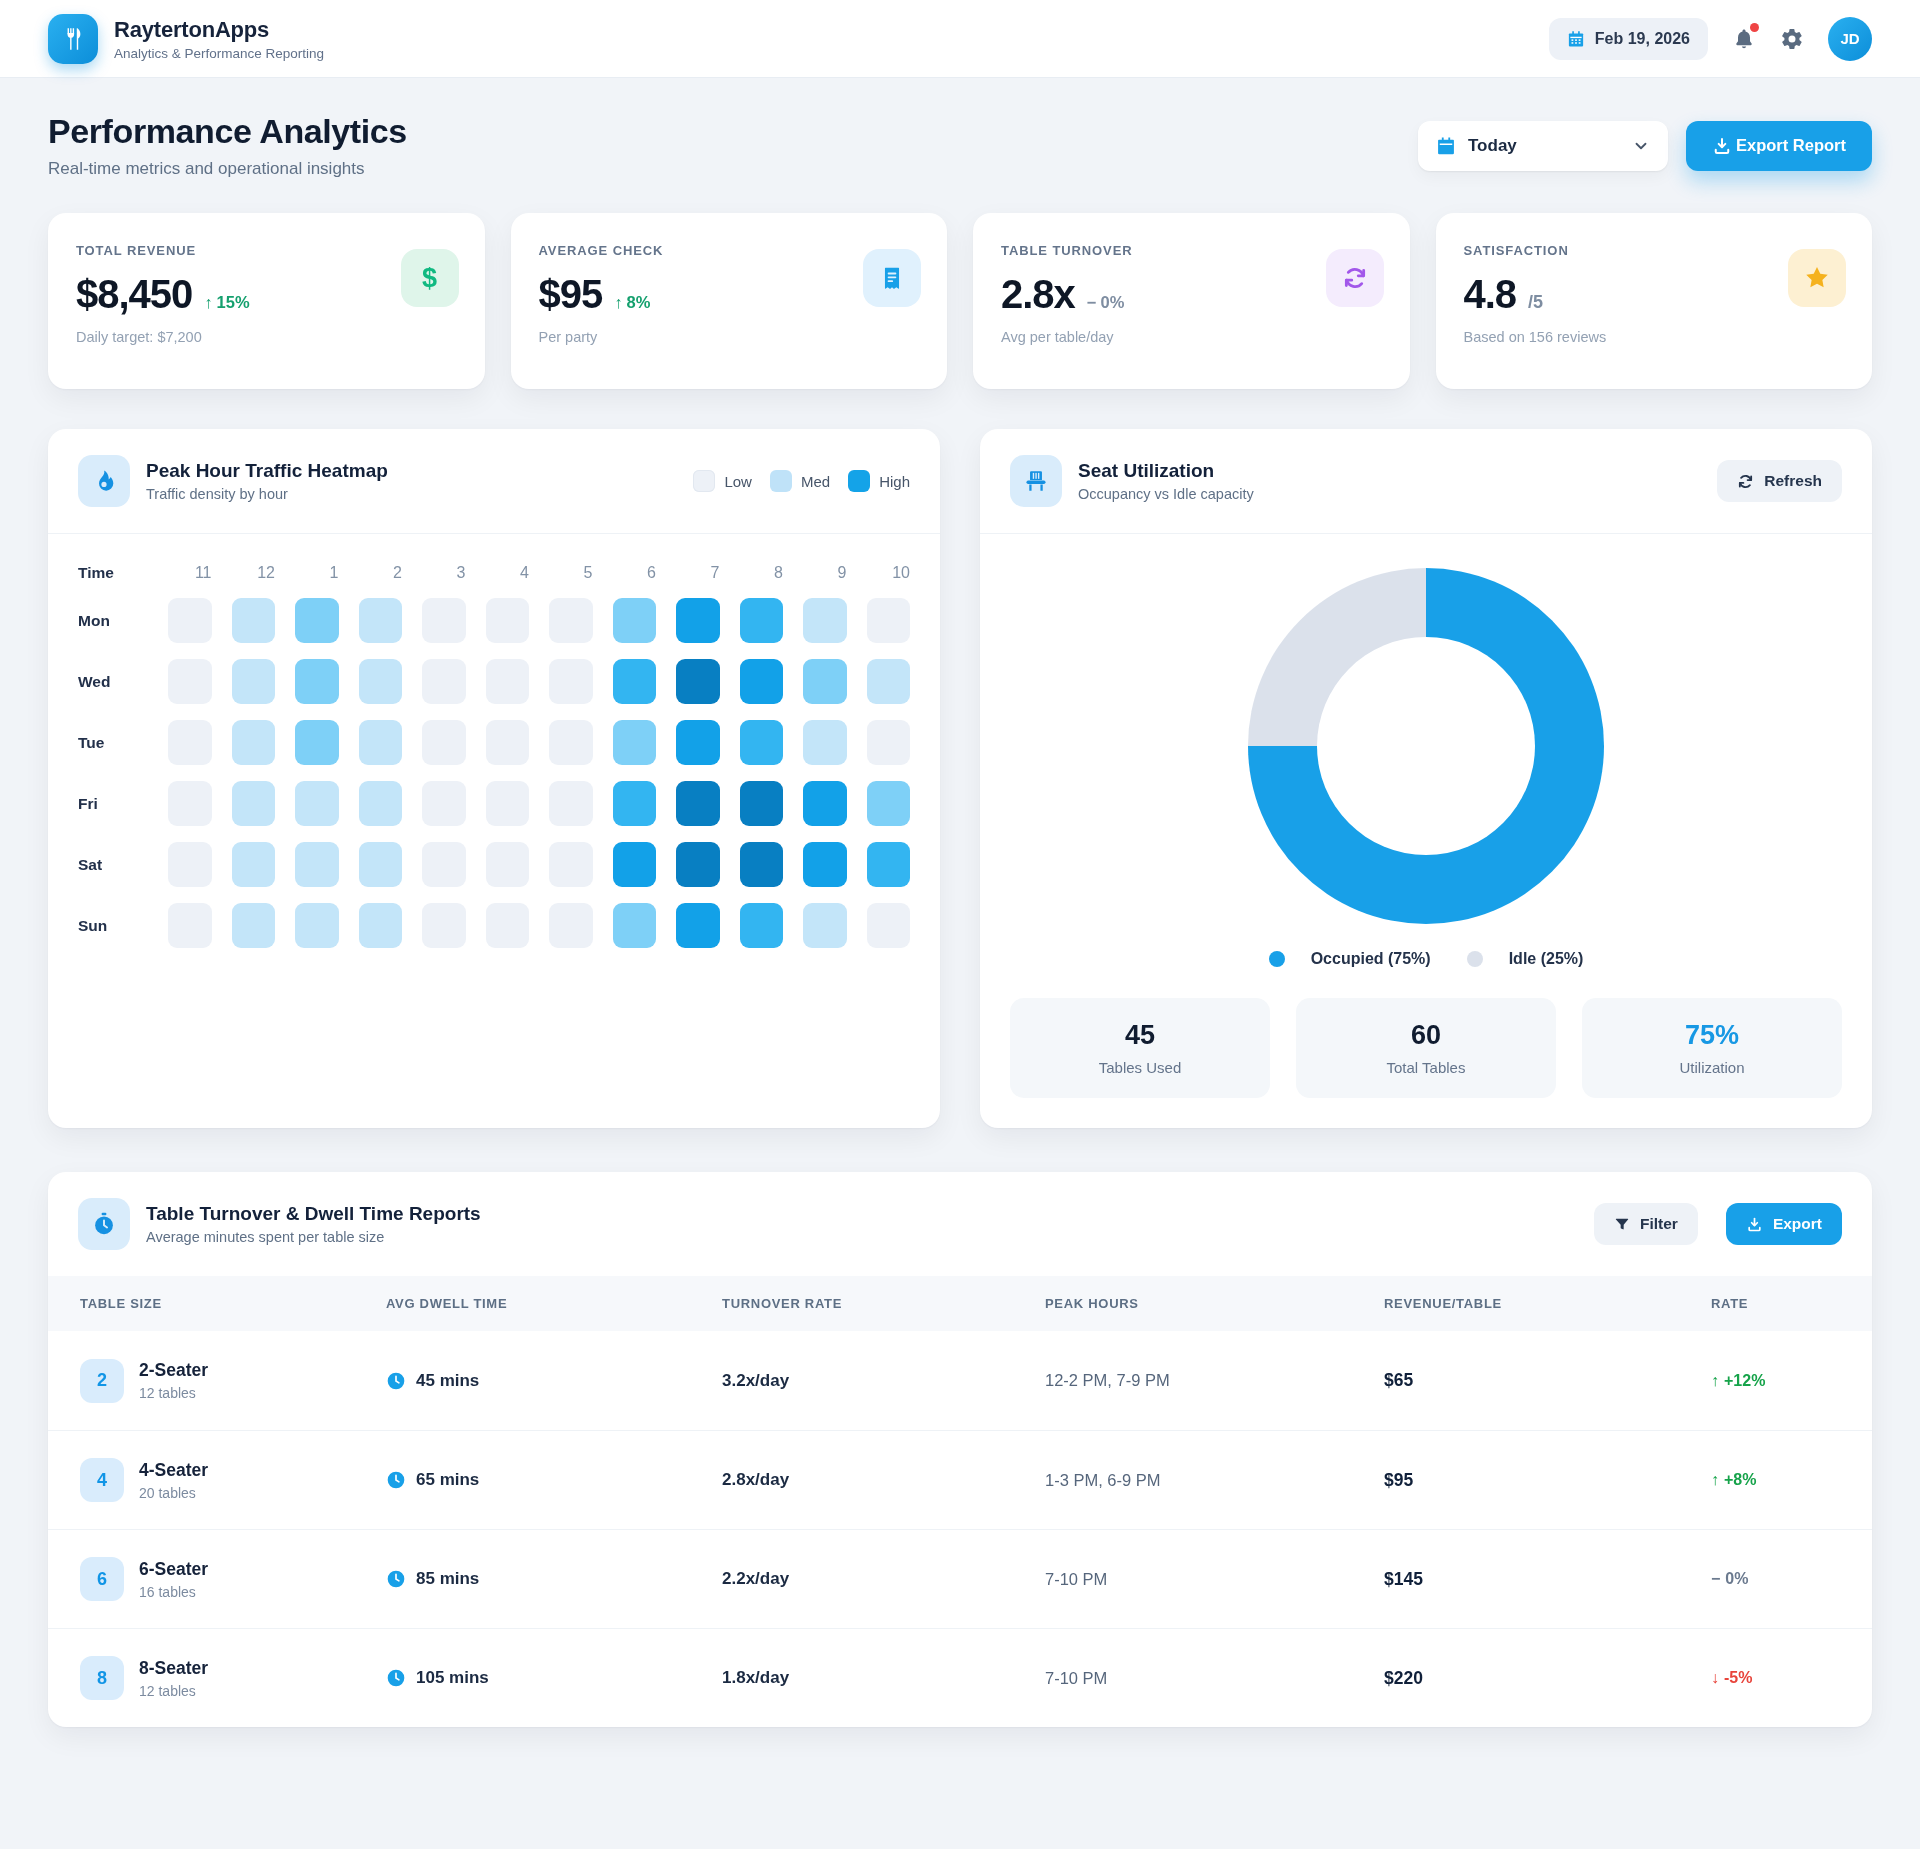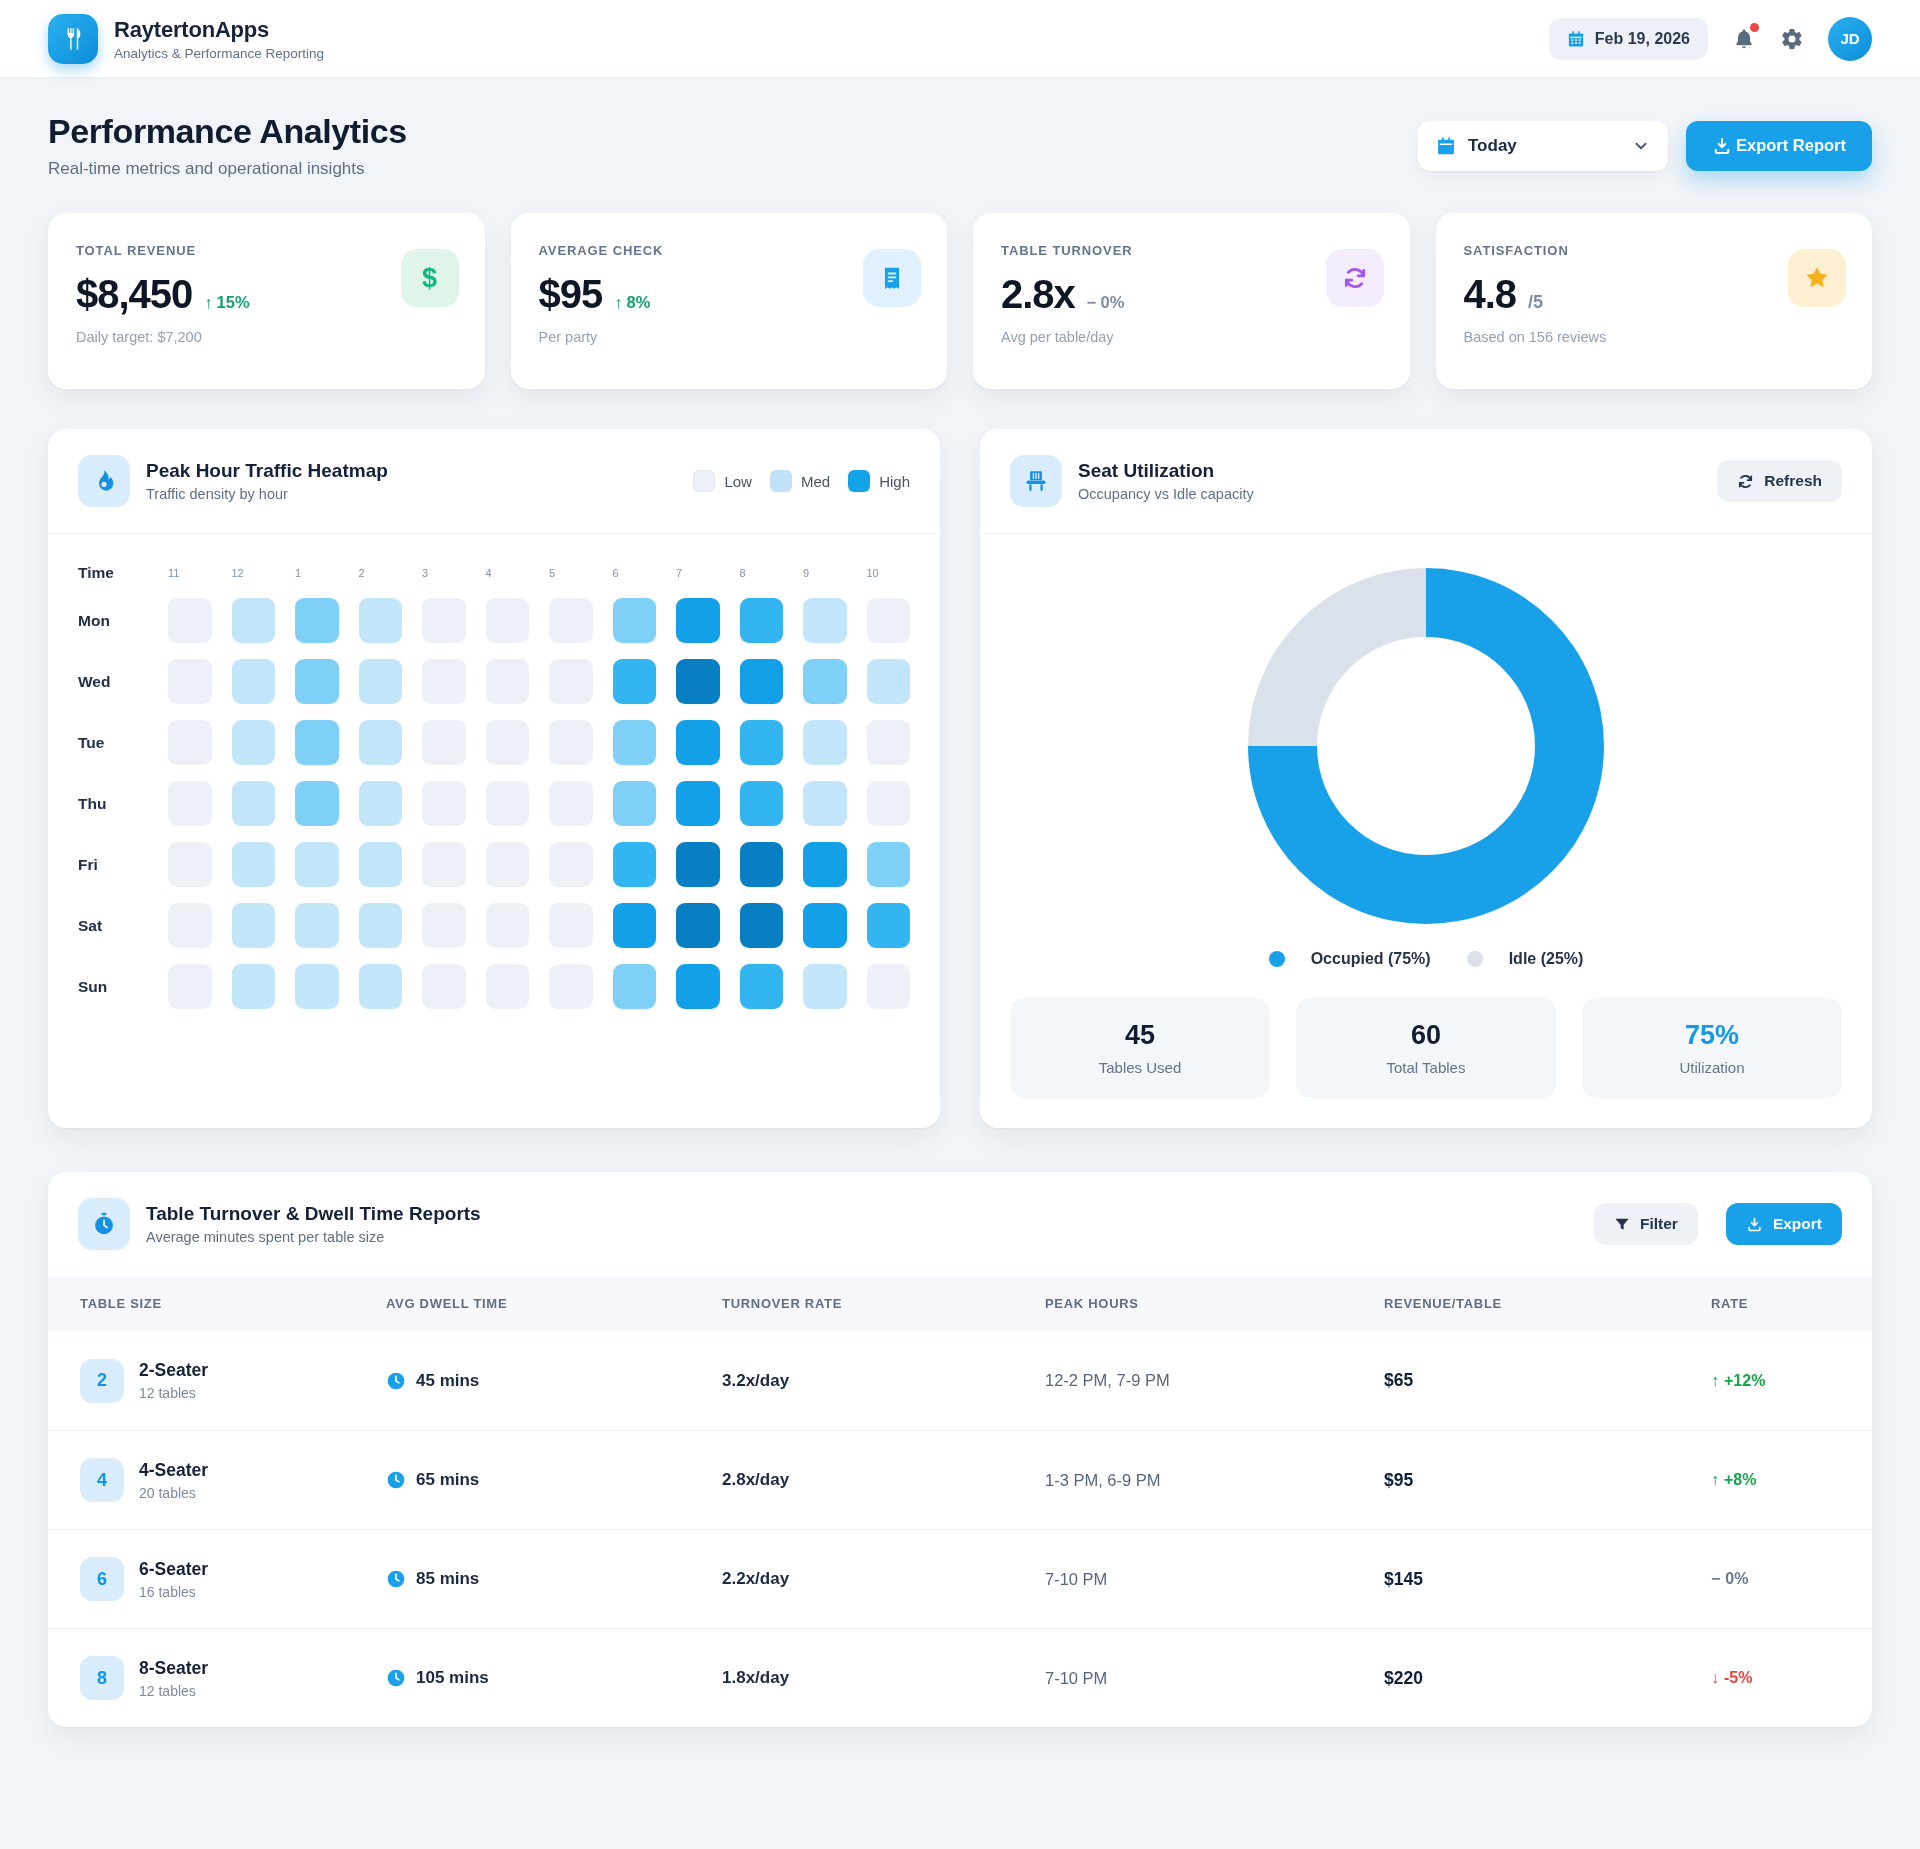--- a/index.html
+++ b/index.html
@@ -113,21 +113,21 @@
   .btn-soft {
     height:42px; padding:7px 20px; border:none; border-radius:12px;
     background:#eef2f7; color:#25354d; font-size:15.5px; font-weight:600;
     font-family:inherit; display:flex; align-items:center; gap:10px; cursor:pointer;
   }
 
   
   .hm-body { padding:30px; }
   .hm-row { display:flex; align-items:center; gap:20px; margin-bottom:16px; }
   .hm-day { width:70px; flex:none; font-size:15.5px; font-weight:600; color:#22304a; }
-  .hm-hour { flex:1; text-align:left; font-size:11px; font-weight:500; color:#8292a6; }
+  .hm-hour { flex:1; text-align:right; font-size:16px; font-weight:500; color:#8292a6; }
   .hm-cell { flex:1; height:45px; border-radius:9px; }
 
   
   .util-body { padding:26px 30px 30px; display:flex; flex-direction:column; align-items:center; }
   .donut { width:356px; height:356px; border-radius:50%; position:relative; margin-top:8px; }
   .donut::after {
     content:""; position:absolute; inset:69px; background:#fff; border-radius:50%;
   }
   .util-legend { display:flex; gap:36px; margin-top:26px; }
   .ul-item { display:flex; align-items:center; gap:26px; font-size:16px; font-weight:600; color:#24324a; }
@@ -422,35 +422,20 @@
             <div class="hm-cell" style="background: rgb(237, 241, 247);"></div>
             <div class="hm-cell" style="background: rgb(237, 241, 247);"></div>
             <div class="hm-cell" style="background: rgb(51, 181, 241);"></div>
             <div class="hm-cell" style="background: rgb(8, 127, 194);"></div>
             <div class="hm-cell" style="background: rgb(18, 161, 232);"></div>
             <div class="hm-cell" style="background: rgb(126, 208, 247);"></div>
             <div class="hm-cell" style="background: rgb(195, 229, 249);"></div>
           </div>
           <div class="hm-row">
             <div class="hm-day">Tue</div>
-            <div class="hm-cell" style="background: rgb(237, 241, 247);"></div>
-            <div class="hm-cell" style="background: rgb(195, 229, 249);"></div>
-            <div class="hm-cell" style="background: rgb(126, 208, 247);"></div>
-            <div class="hm-cell" style="background: rgb(195, 229, 249);"></div>
-            <div class="hm-cell" style="background: rgb(237, 241, 247);"></div>
-            <div class="hm-cell" style="background: rgb(237, 241, 247);"></div>
-            <div class="hm-cell" style="background: rgb(237, 241, 247);"></div>
-            <div class="hm-cell" style="background: rgb(126, 208, 247);"></div>
-            <div class="hm-cell" style="background: rgb(18, 161, 232);"></div>
-            <div class="hm-cell" style="background: rgb(51, 181, 241);"></div>
-            <div class="hm-cell" style="background: rgb(195, 229, 249);"></div>
-            <div class="hm-cell" style="background: rgb(237, 241, 247);"></div>
-          </div>
-          <div class="hm-row">
-            <div class="hm-day">Thu</div>
             <div class="hm-cell" style="background: rgb(237, 241, 247);"></div>
             <div class="hm-cell" style="background: rgb(195, 229, 249);"></div>
             <div class="hm-cell" style="background: rgb(126, 208, 247);"></div>
             <div class="hm-cell" style="background: rgb(195, 229, 249);"></div>
             <div class="hm-cell" style="background: rgb(237, 241, 247);"></div>
             <div class="hm-cell" style="background: rgb(237, 241, 247);"></div>
             <div class="hm-cell" style="background: rgb(237, 241, 247);"></div>
             <div class="hm-cell" style="background: rgb(126, 208, 247);"></div>
             <div class="hm-cell" style="background: rgb(18, 161, 232);"></div>
             <div class="hm-cell" style="background: rgb(51, 181, 241);"></div>

